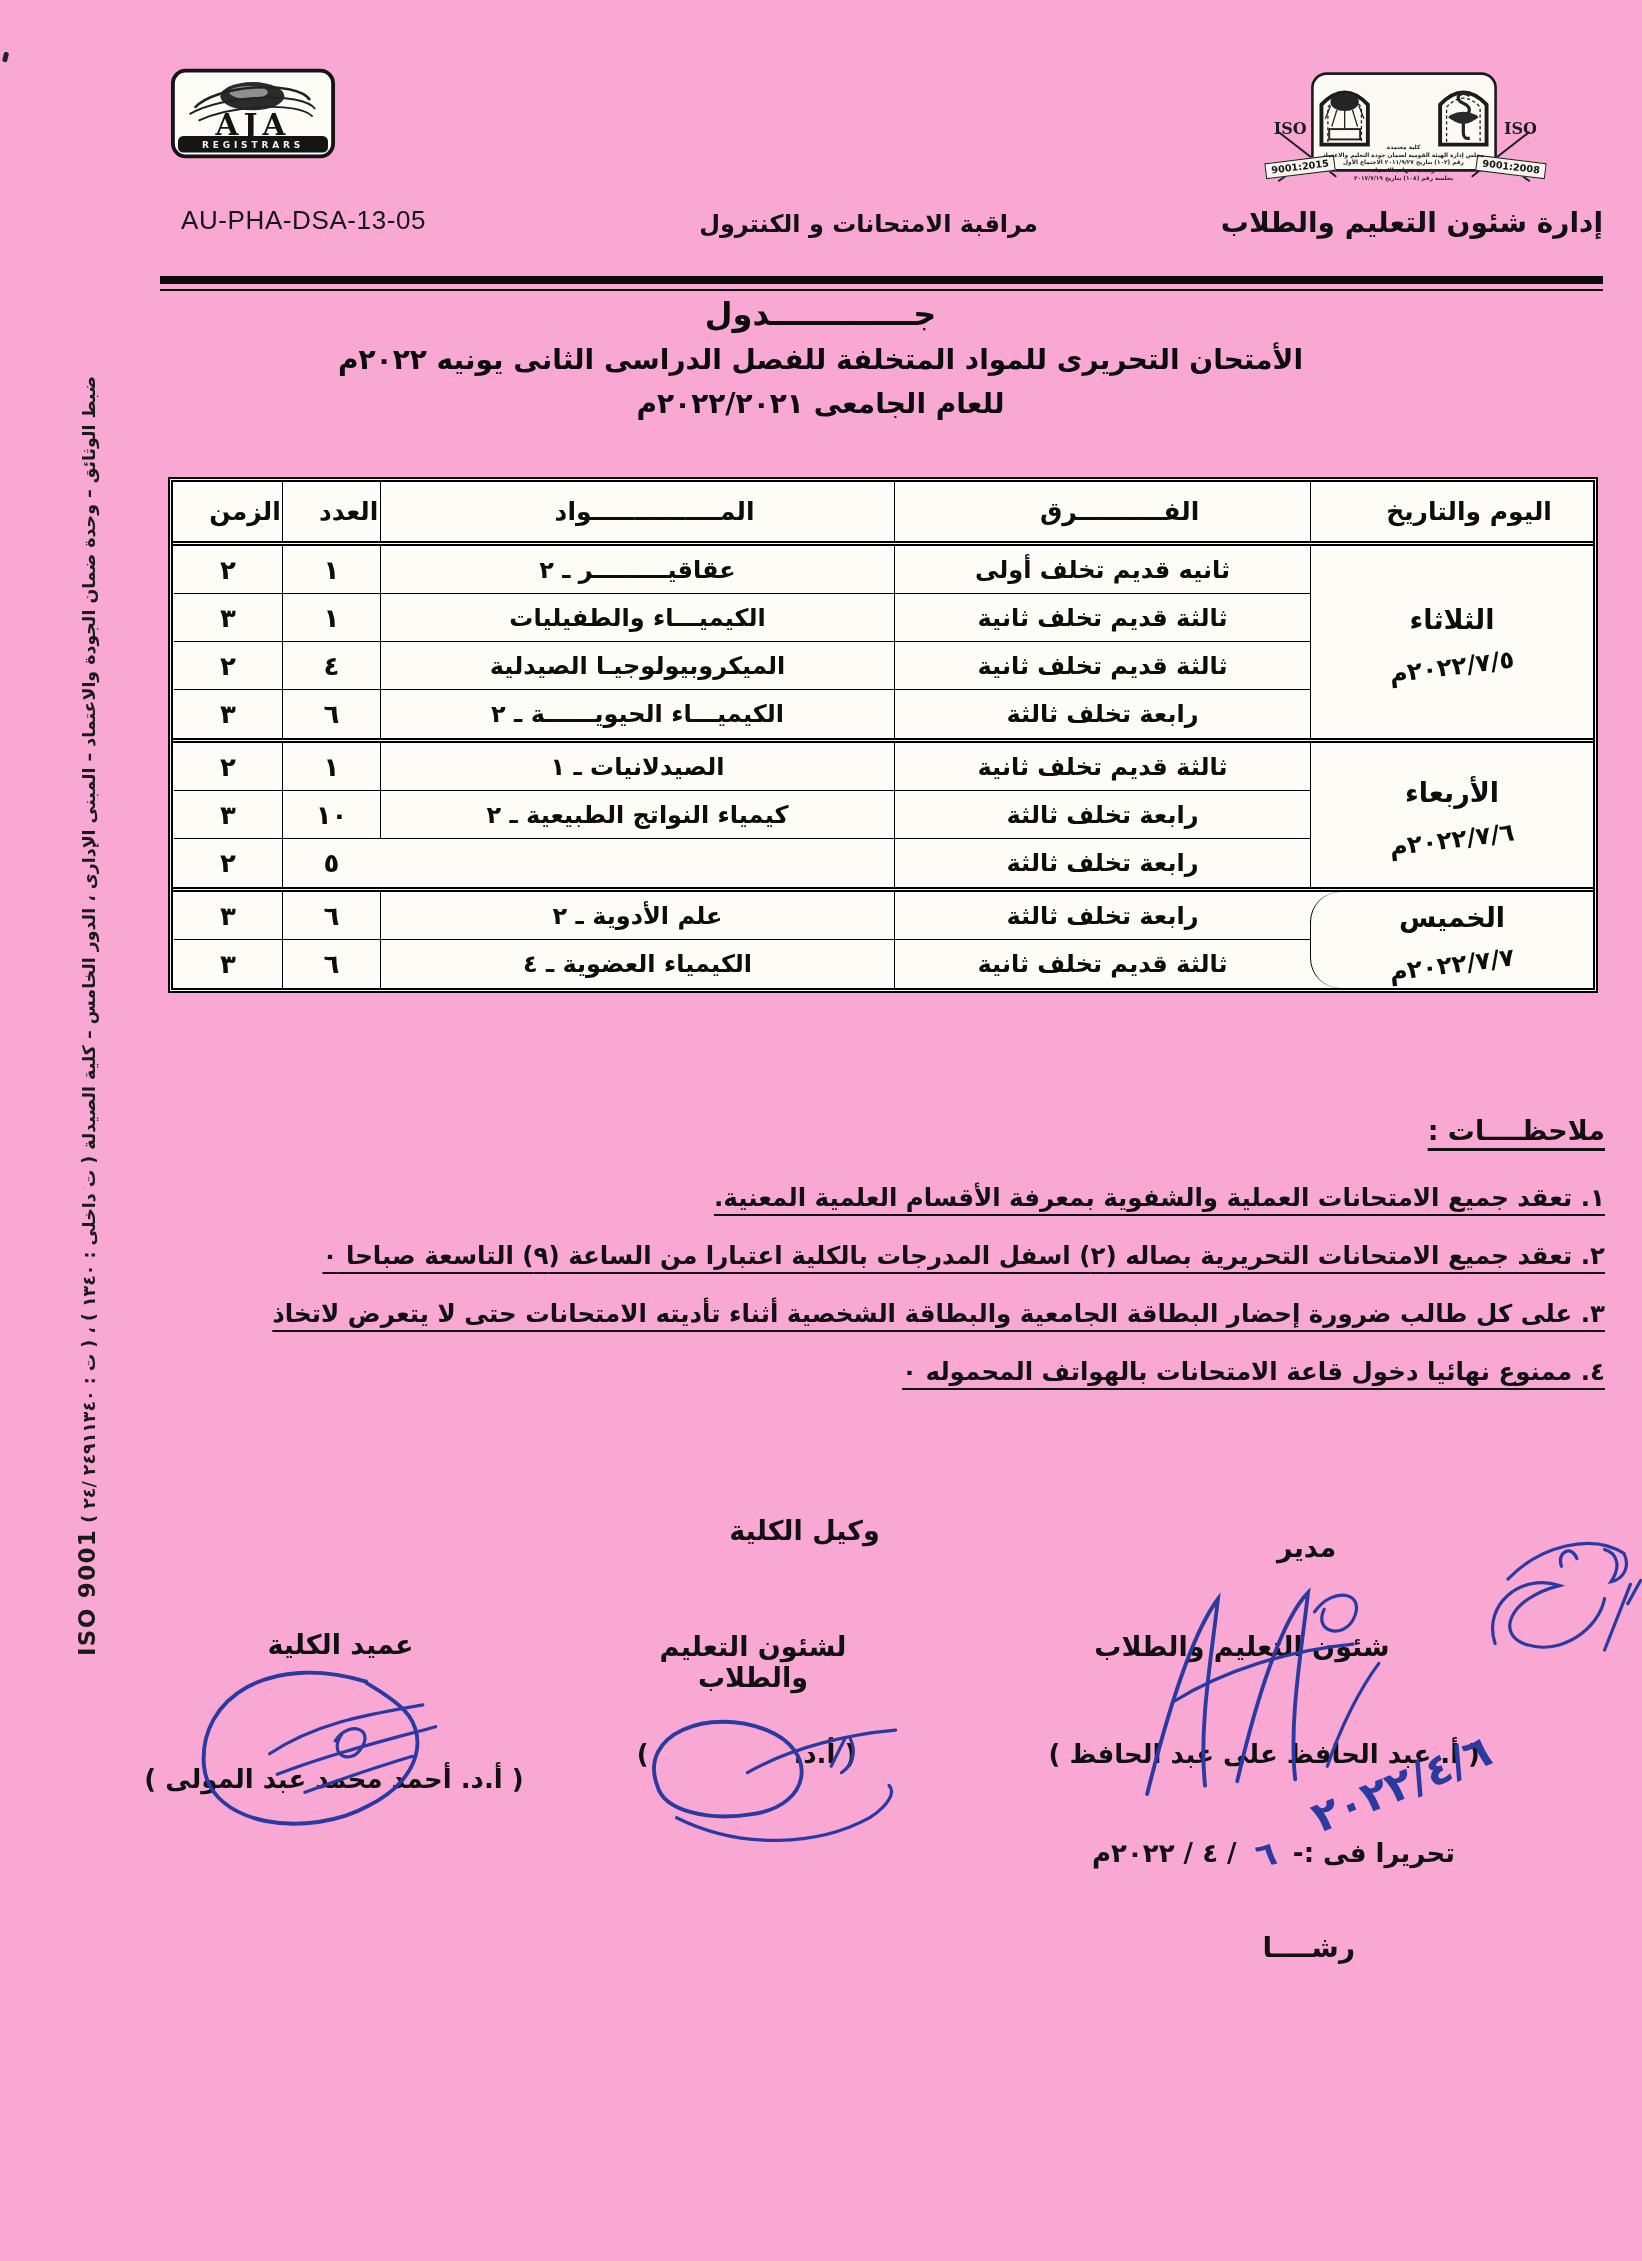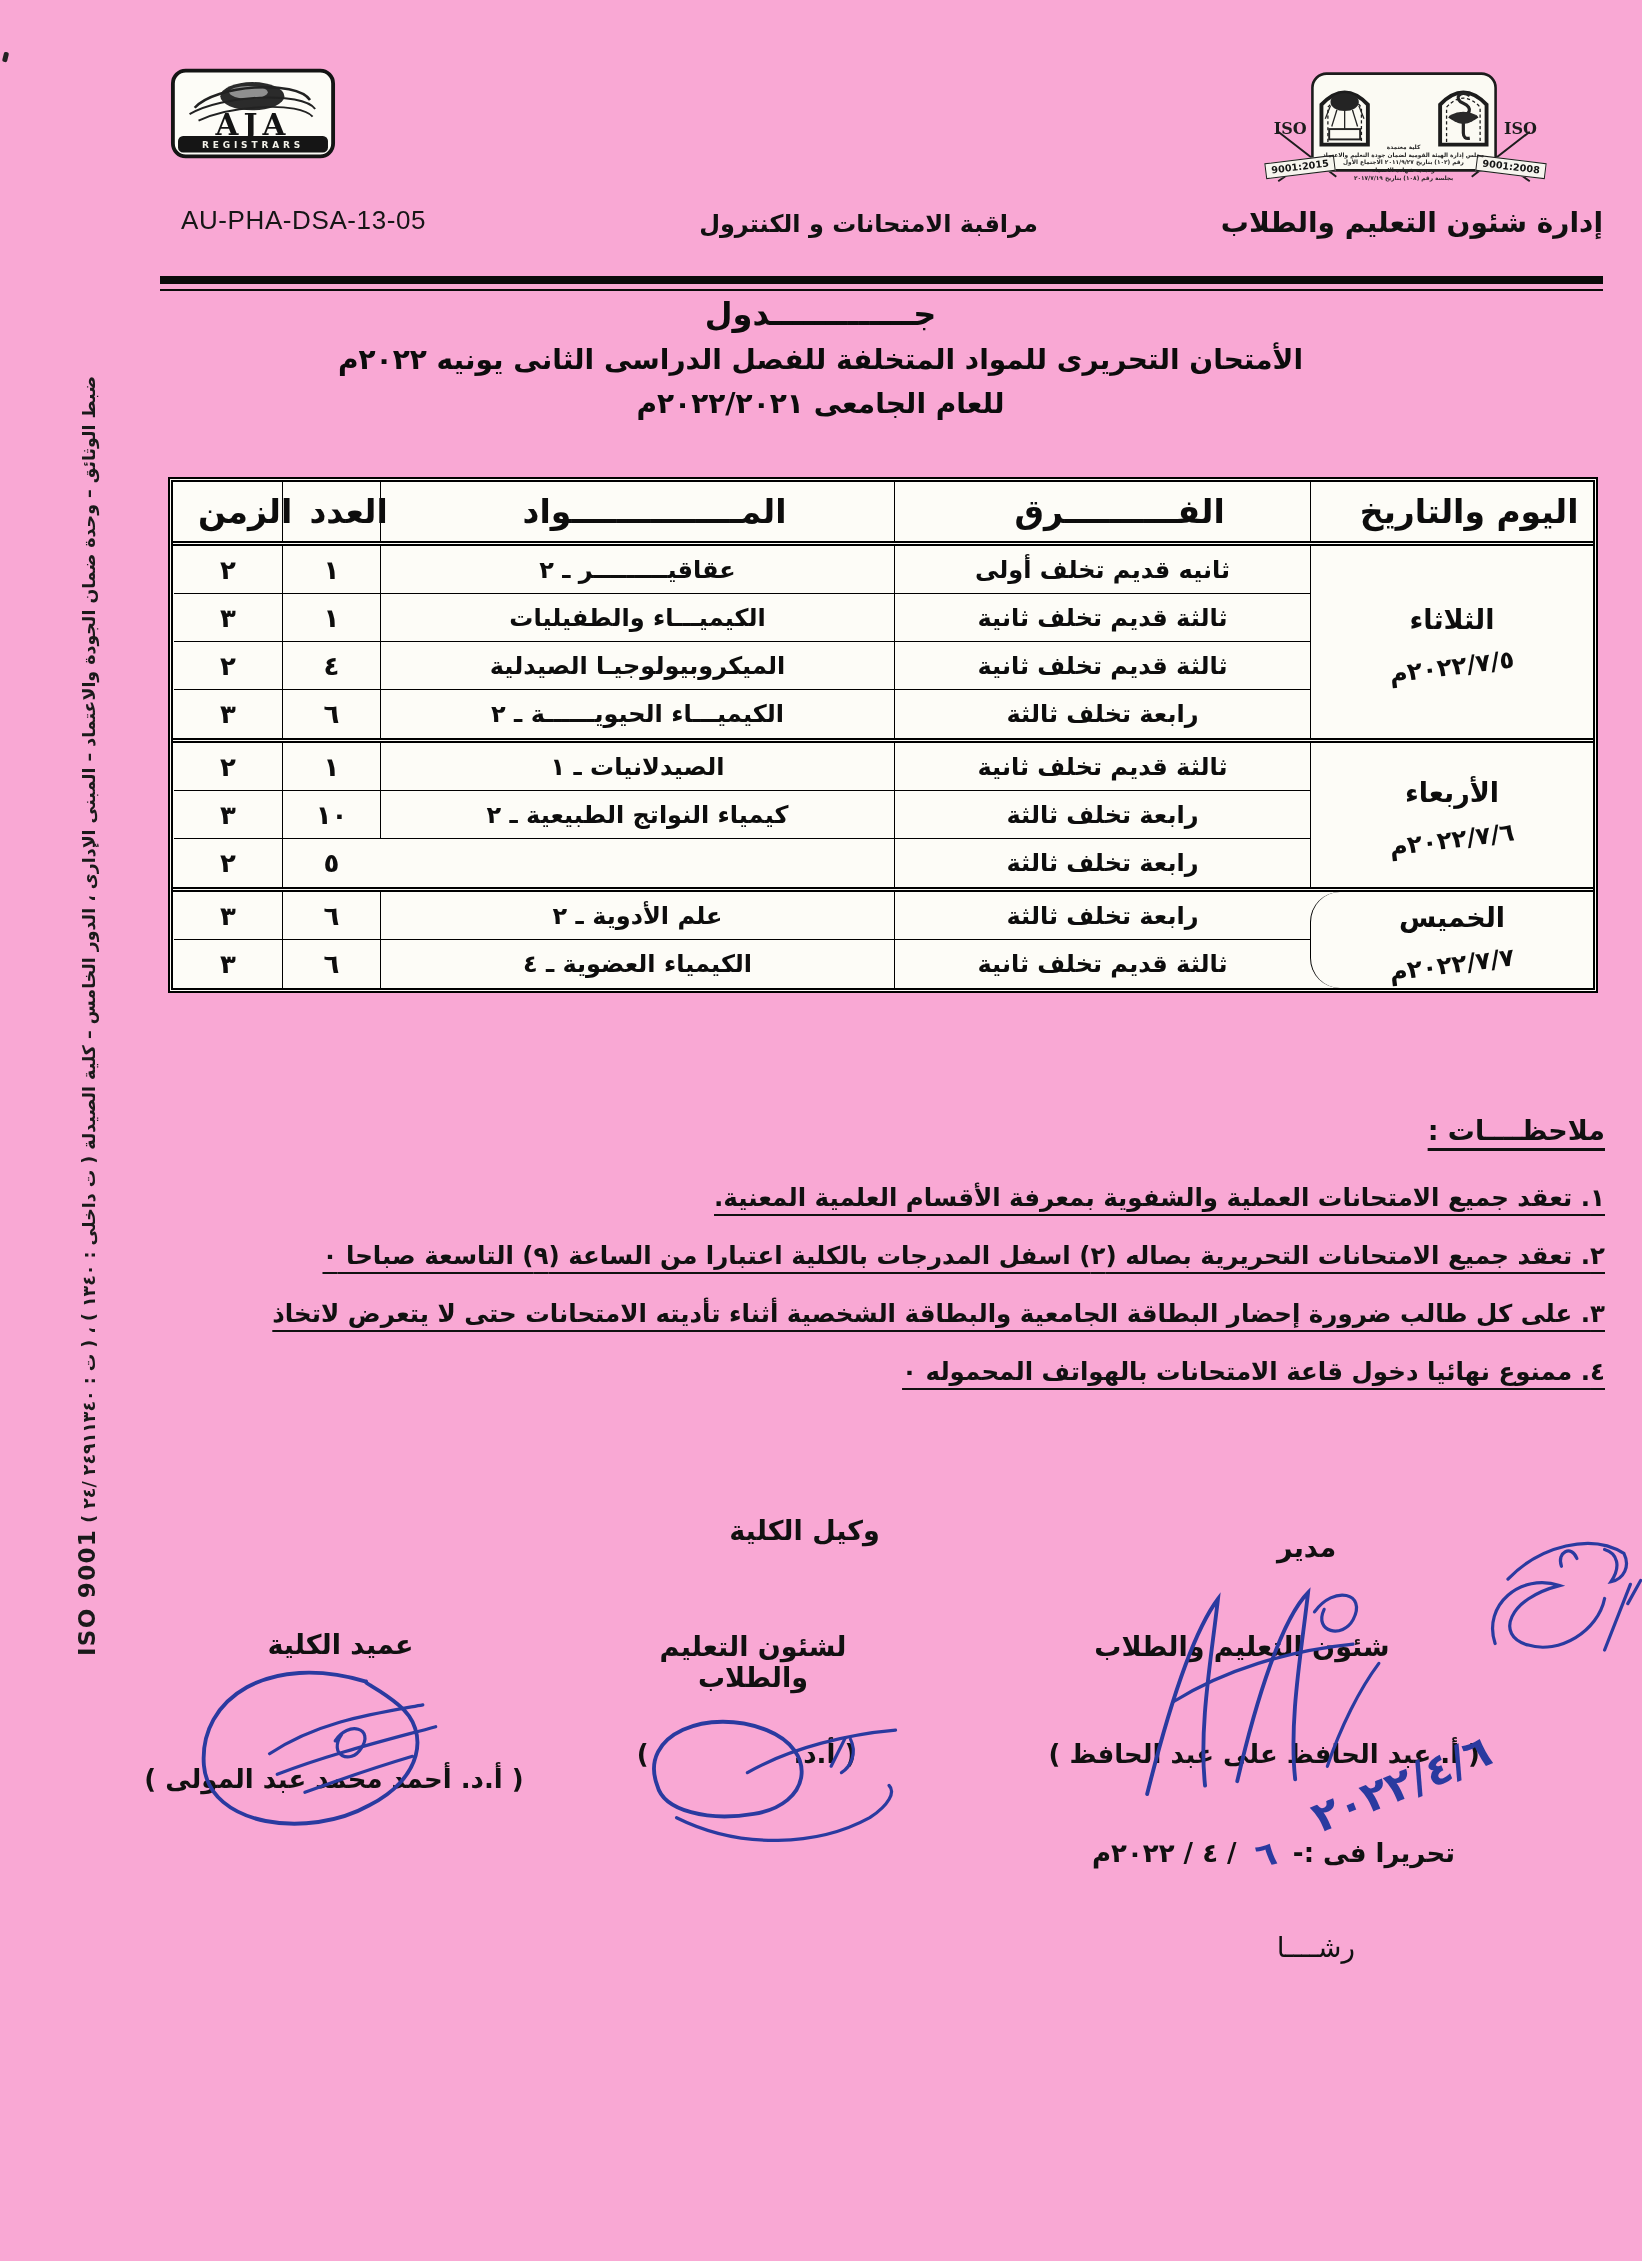--- a/index.html
+++ b/index.html
@@ -28,21 +28,21 @@
   .t2{font-size:28px; margin-bottom:10.3px;}
   .t3{font-size:28px;}
 
   
   #sched{left:169px; top:477px; width:1420px; border:5.8px double #000; background:#fdfcf7;}
   .thead,.tgroup{display:grid; grid-template-columns:283px 416px 514px 98px 108px; direction:rtl;}
   .thead{height:59px; border-bottom:5.8px double #000;}
   .tgroup{border-bottom:5.8px double #000;}
   .tgroup:last-child{border-bottom:none;}
   .cell{display:flex; align-items:center; justify-content:center; border-left:1.9px solid #000; border-bottom:1.9px solid #000; font-weight:bold; color:#0d0d0d; padding:1.3px 3.9px; box-sizing:border-box; text-align:center;}
-  .thead .cell{border-bottom:none; font-size:33px;padding-left:38px;}
+  .thead .cell{border-bottom:none; font-size:25px;padding-left:38px;}
   .c-time{border-left:none !important;}
   .c-day{border-bottom:none; flex-direction:column; gap:17px;}
   .lastrow{border-bottom:none;}
   .c-group{font-size:24px;}
   .c-subject{font-size:24px;}
   .c-count,.c-time{font-size:26px;}
   .day-name{font-size:27px; font-weight:bold;}
   .day-date{font-size:24.5px; font-weight:bold; transform:rotate(-7deg); letter-spacing:1.3px;}
 
   
@@ -63,21 +63,21 @@
   .name-modir{left:1069px; top:1739px; width:412px;}
   .name-wakil{left:580px; top:1739px; width:335px;}
   .name-amid{left:116px; top:1764px; width:438px;}
   .ink{stroke:#2a3aa0; stroke-width:6; fill:none; stroke-linecap:round;}
   .ink-thin{stroke:#2a3aa0; stroke-width:5; fill:none; stroke-linecap:round;}
   .hand-date{left:1308px; top:1759px; font-size:43px; font-weight:bold; color:#2a3aa0; transform:rotate(-22deg); letter-spacing:3.9px; direction:ltr;}
 
   
   .issued{right:187px; top:1831px; font-size:26px; font-weight:bold;}
   .issued .hand-day{color:#2a3aa0; display:inline-block; transform:rotate(-14deg) translateY(3.9px); font-size:33px; padding:0 9px;}
-  .clerk{right:287px; top:1931px; font-size:28px; font-weight:normal;}
+  .clerk{right:287px; top:1931px; font-size:28px; font-weight:bold;}
 
   
   .side-strip{
     left:75px; top:1591px; width:1215px; height:28px;
     transform:rotate(-90deg); transform-origin:0 0;
     font-size:17.4px; font-weight:bold; color:#1a1a1a; direction:rtl; white-space:nowrap;
   }
   .side-iso{font-family:"DejaVu Sans",sans-serif; font-size:23px; letter-spacing:1.3px; margin-inline-start:52px; font-weight:bold; direction:ltr; display:inline-block;}
 
   

